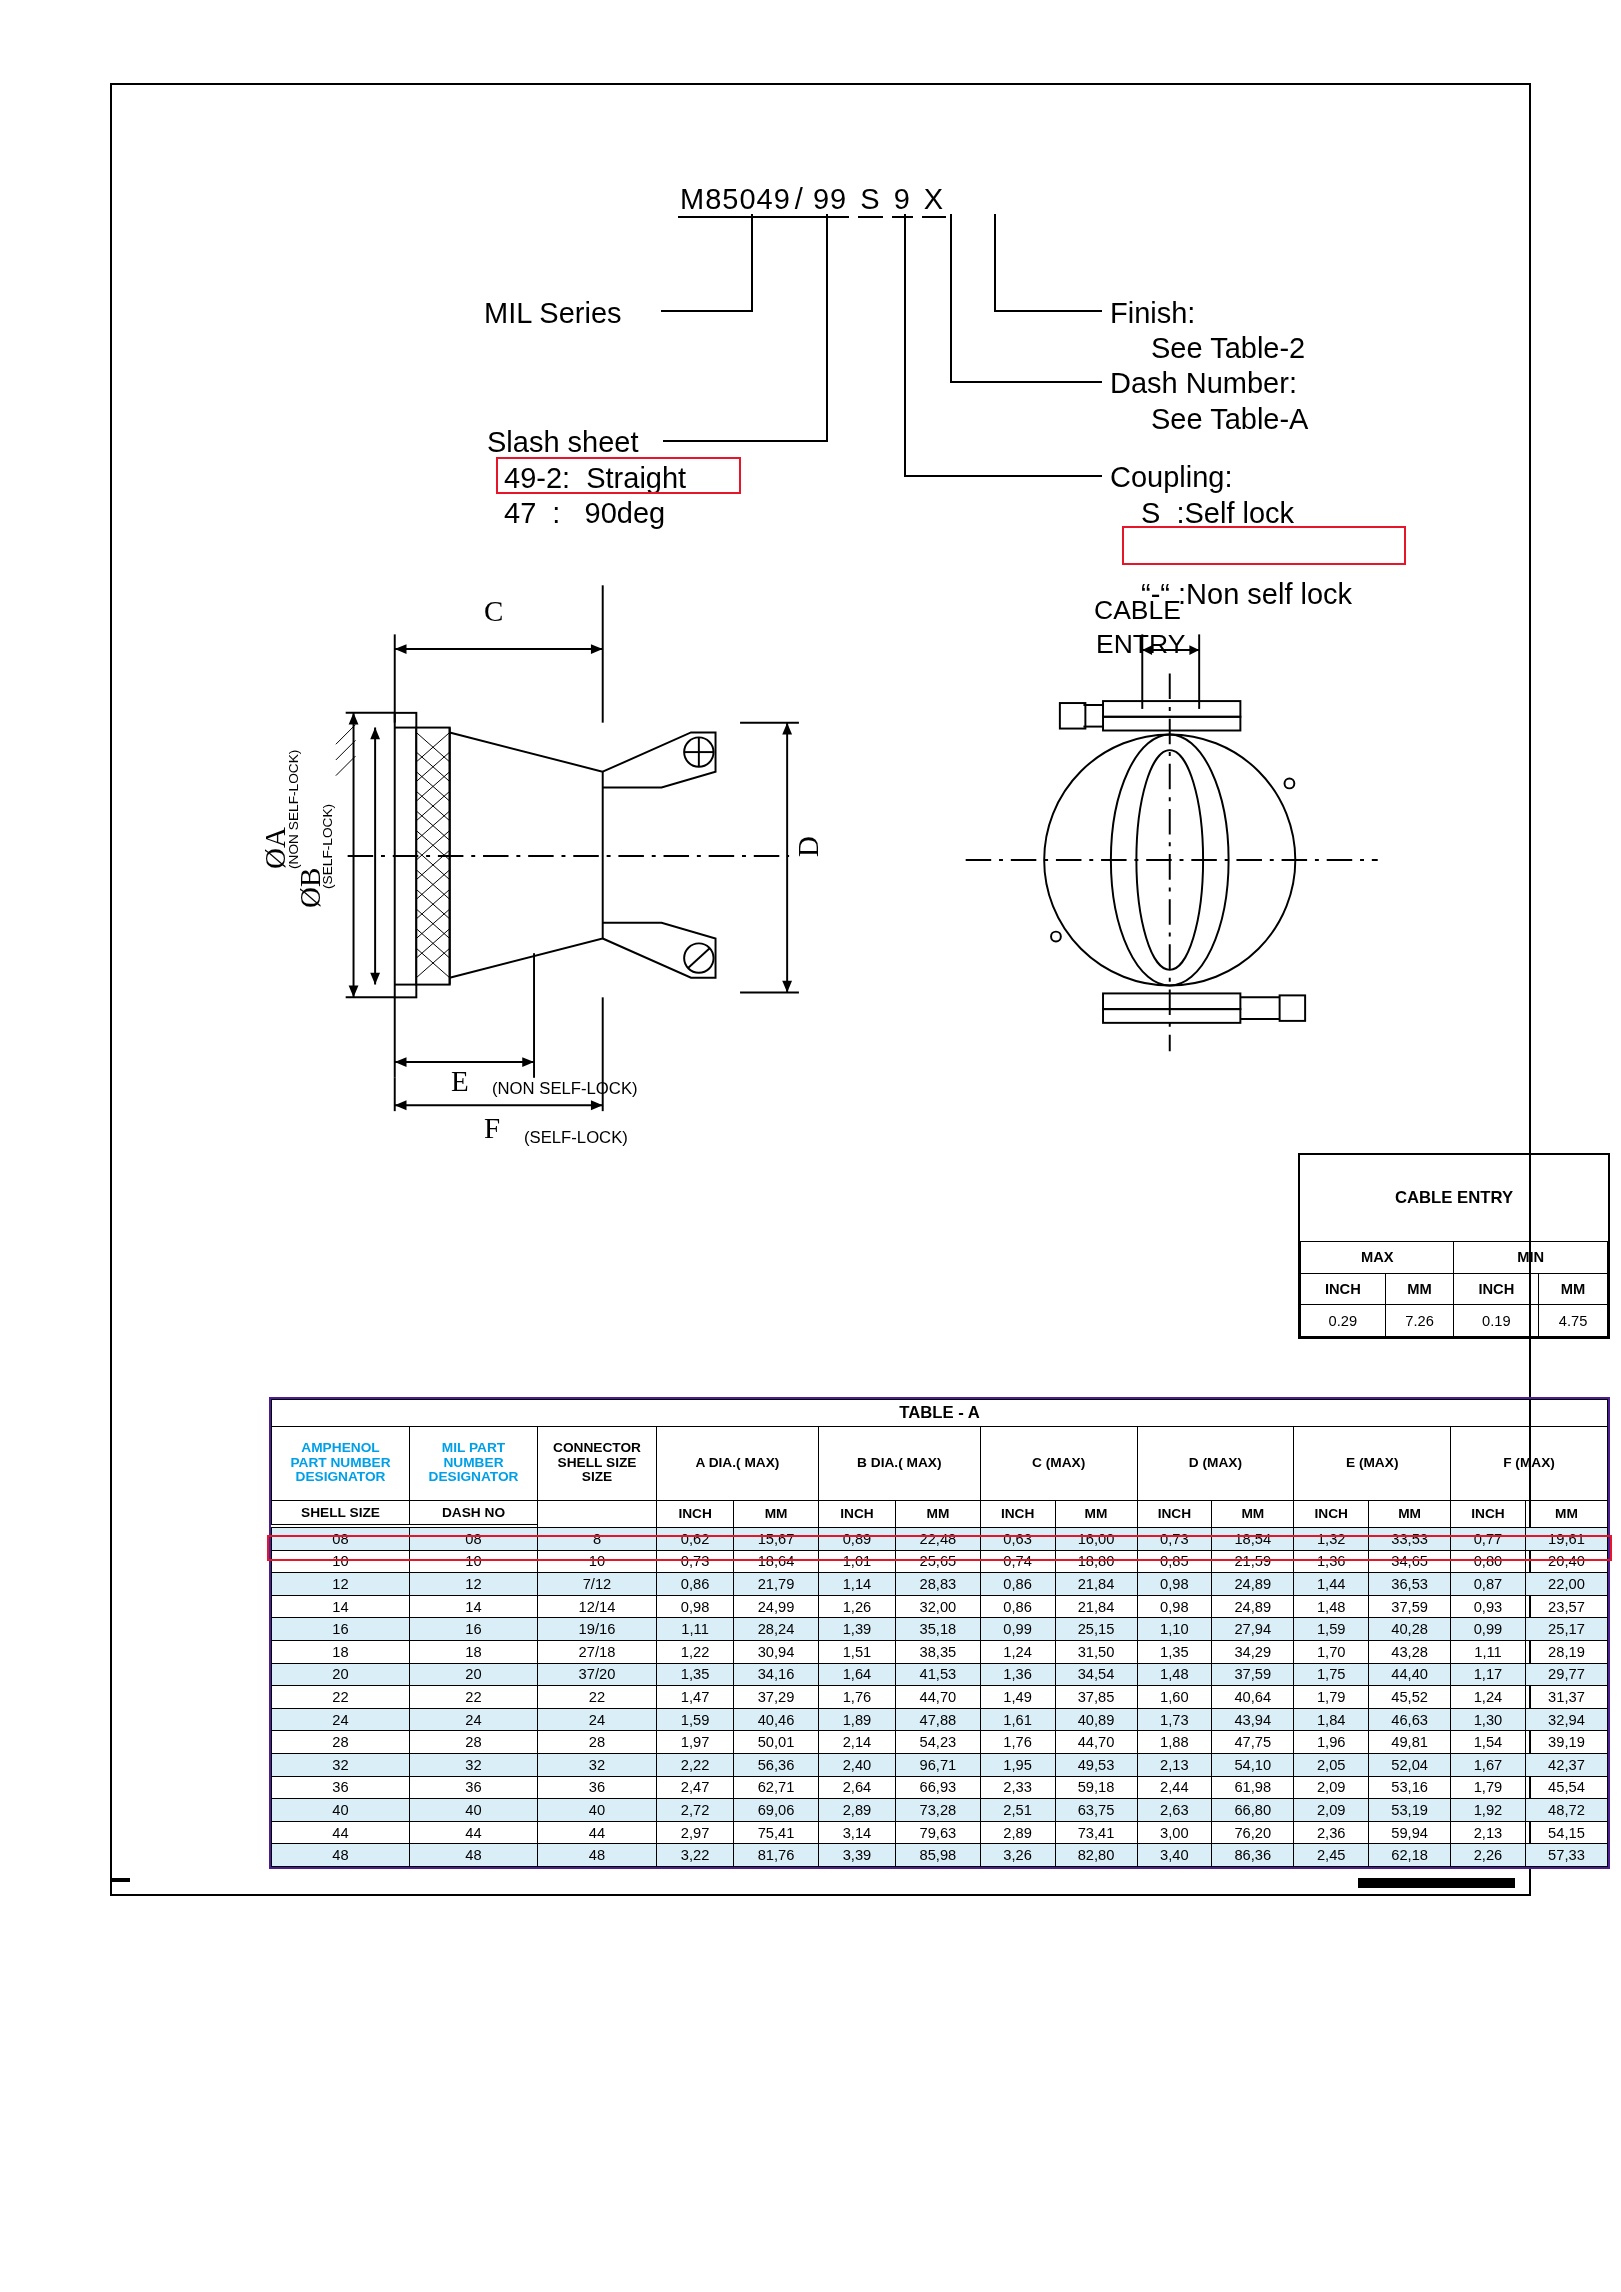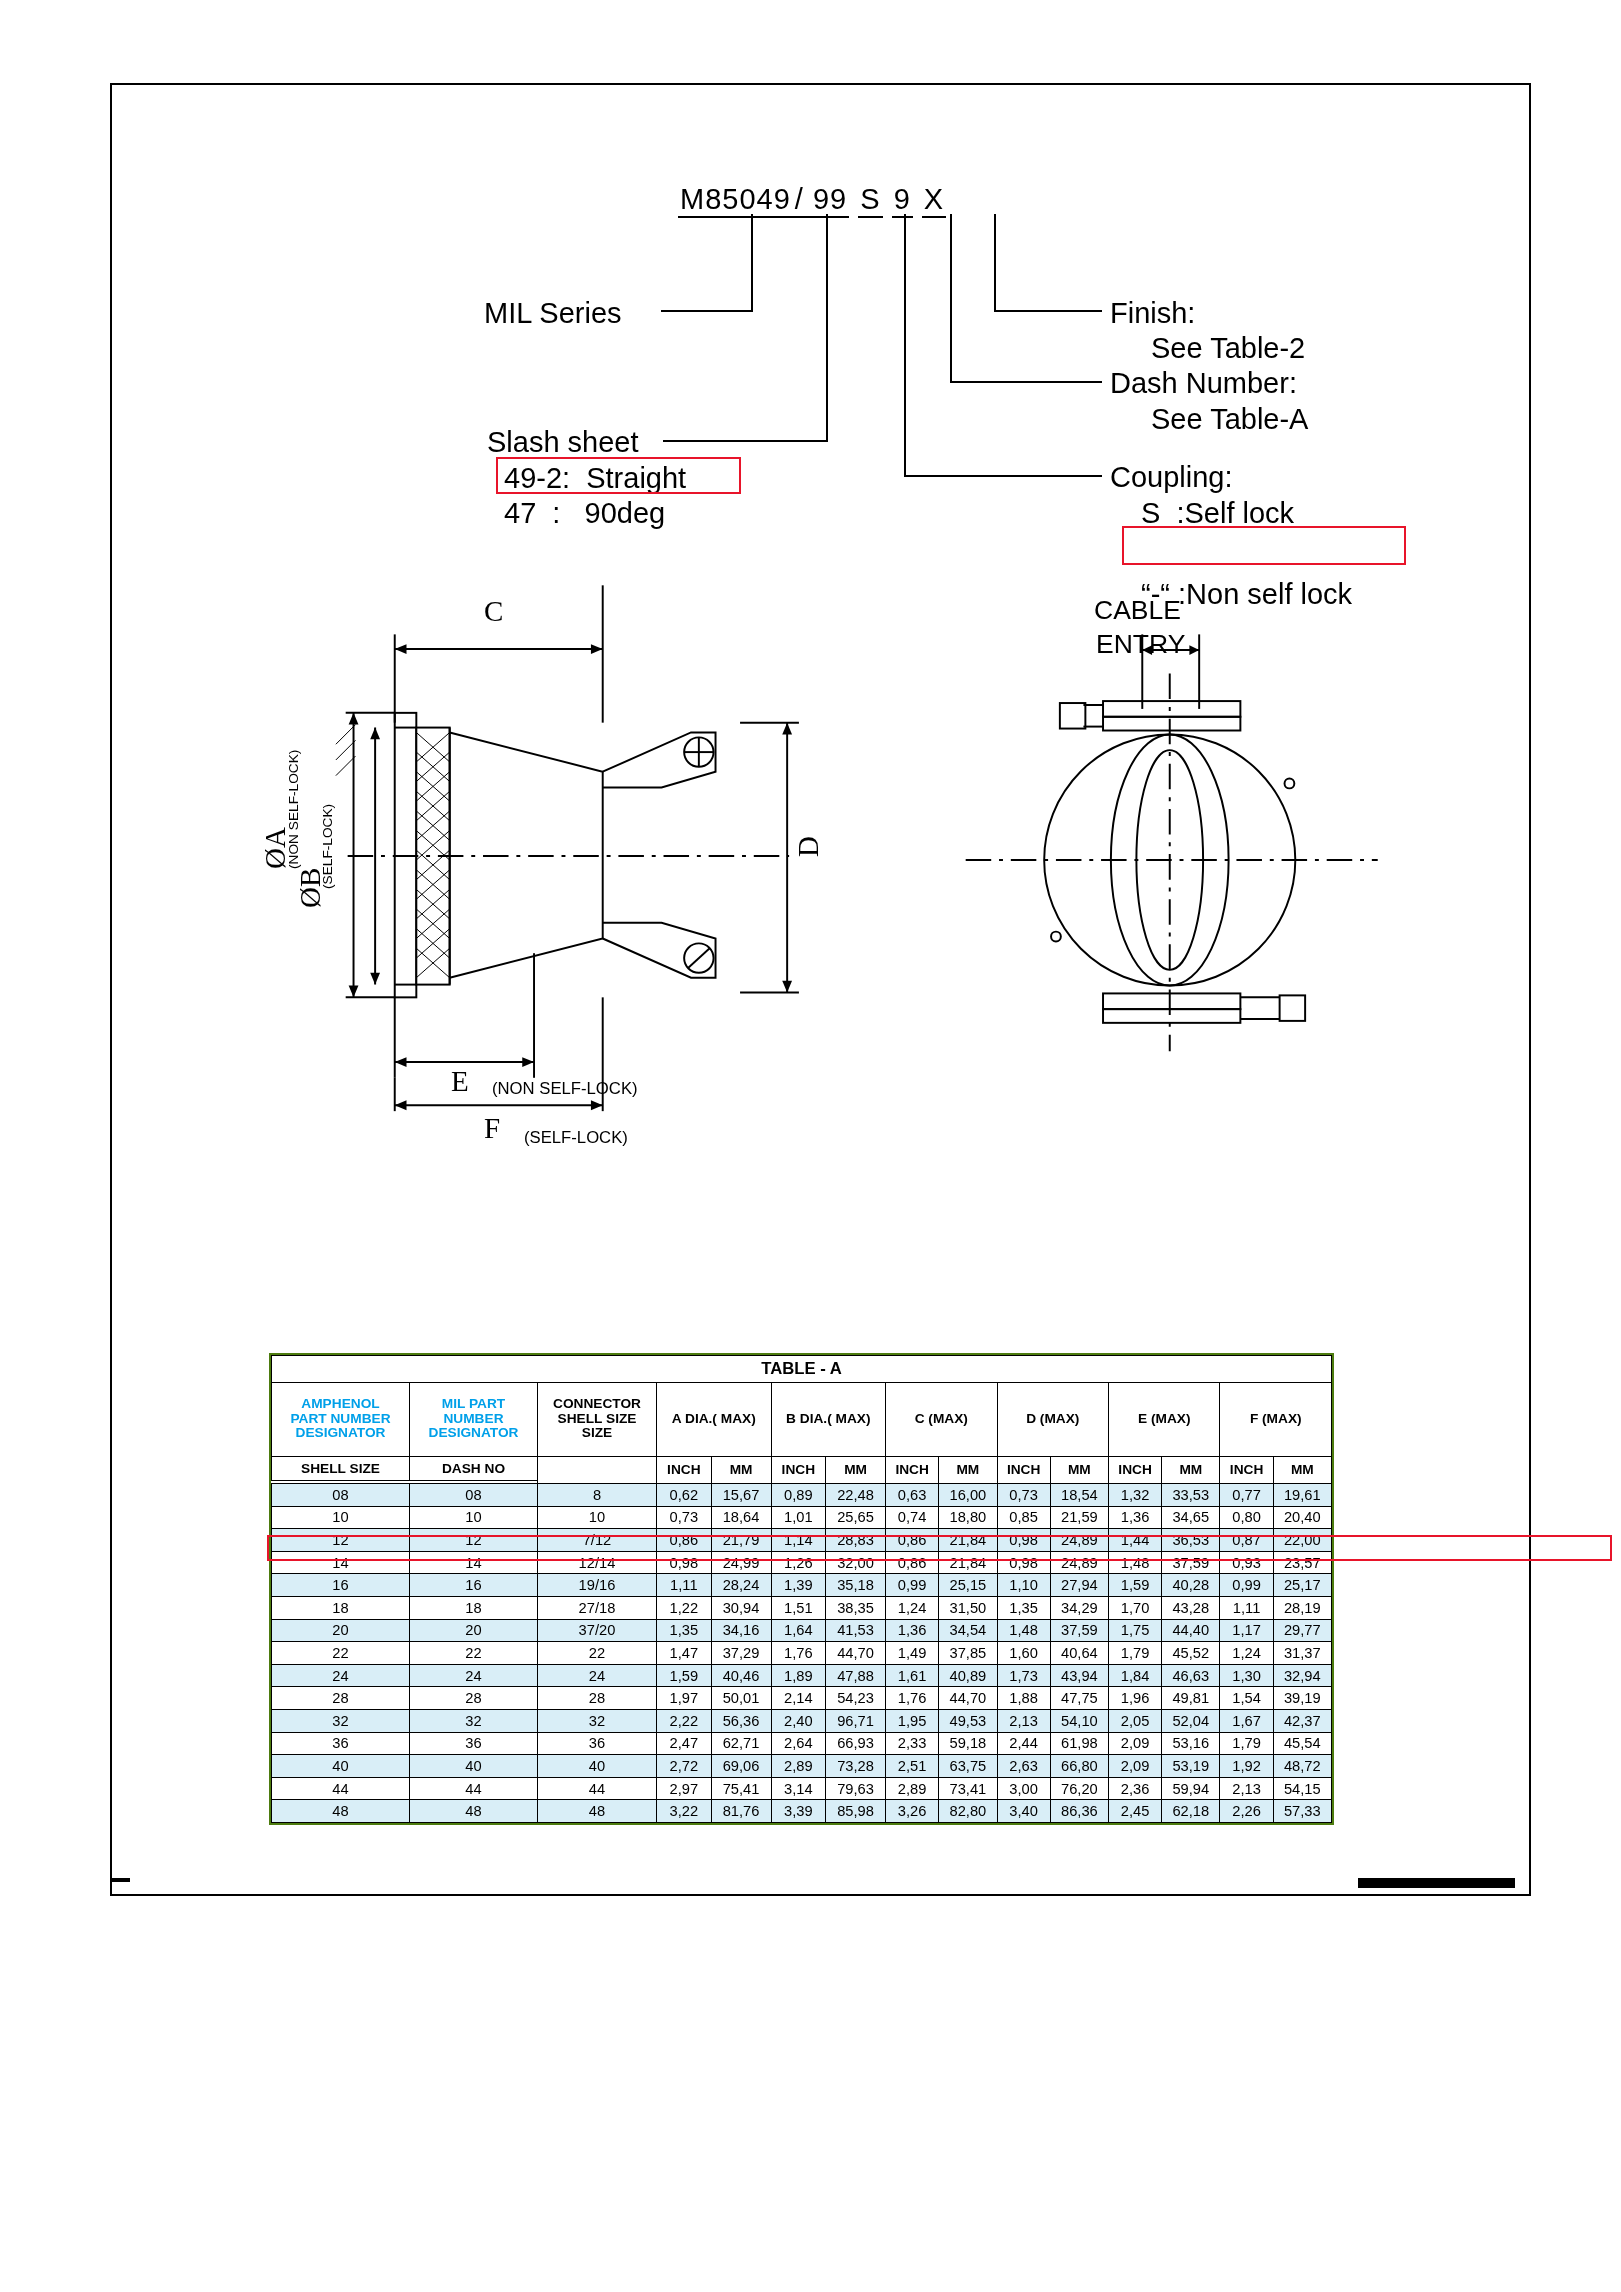--- a/index.html
+++ b/index.html
@@ -31,21 +31,21 @@
   
   .draw{position:absolute;left:0;top:0;width:100%;height:100%;}
 
   
   .ce{position:absolute;left:1186px;top:1068px;width:312px;height:186px;border:2px solid #000;box-sizing:border-box;font-size:14.7px;}
   .ce table{border-collapse:collapse;width:100%;height:100%;}
   .ce td{border:1px solid #000;text-align:center;font-weight:bold;font-size:14.7px;}
   .ce .ttl{font-size:16.7px;border:none;border-bottom:1px solid #000;height:84px;}
 
   
-  .ta{position:absolute;left:157px;top:1268px;width:1065px;border:2px solid #4d7c0f;box-sizing:border-box;}
+  .ta{position:absolute;left:157px;top:1312px;width:1341px;border:2px solid #4c1d95;box-sizing:border-box;}
   .ta table{border-collapse:collapse;width:100%;font-size:14.7px;}
   .ta td,.ta th{border:1px solid #000;text-align:center;padding:0;font-size:14.7px;font-family:"Liberation Sans",sans-serif;}
   .ta .title{font-weight:bold;font-size:16.7px;height:25.5px;}
   .ta .hd{font-weight:bold;color:#00a0e9;font-size:13.7px;line-height:14.7px;}
   .ta .hd2{font-weight:bold;font-size:13.7px;line-height:14.7px;}
   .ta .sub{font-weight:bold;font-size:13.7px;height:23.5px;}
   .ta .unit{font-weight:bold;font-size:13.7px;height:22.5px;}
   .ta tr.alt td{background:#d9eef7;}
   .ta td.dat{height:21.6px;}
   .hl{position:absolute;left:155px;top:1450px;width:1345px;height:25.5px;border:2.9px solid #e8142a;box-sizing:border-box;pointer-events:none;}
@@ -219,20 +219,45 @@
     <div class="lbl" style="left:412px;top:1043px;font-size:16.7px;">(SELF-LOCK)</div>
 
     <div class="lbl" style="left:147px;top:784px;font-size:29px;font-family:'Liberation Serif',serif;transform:rotate(-90deg);transform-origin:left top;">ØA</div>
     <div class="lbl" style="left:174px;top:784px;font-size:13.7px;transform:rotate(-90deg);transform-origin:left top;">(NON SELF-LOCK)</div>
     <div class="lbl" style="left:182px;top:823px;font-size:29px;font-family:'Liberation Serif',serif;transform:rotate(-90deg);transform-origin:left top;">ØB</div>
     <div class="lbl" style="left:208px;top:804px;font-size:13.7px;transform:rotate(-90deg);transform-origin:left top;">(SELF-LOCK)</div>
 
     <div class="lbl" style="left:982px;top:510px;font-size:26.5px;">CABLE</div>
     <div class="lbl" style="left:984px;top:544px;font-size:26.5px;">ENTRY</div>
 
+    <div class="ce">
+      <table>
+        <tbody>
+            <tr>
+              <td class="ttl" colspan="4">CABLE ENTRY</td>
+            </tr>
+        <tr>
+          <td colspan="2">MAX</td>
+          <td colspan="2">MIN</td>
+        </tr>
+        <tr>
+          <td>INCH</td>
+          <td>MM</td>
+          <td>INCH</td>
+          <td>MM</td>
+        </tr>
+        <tr>
+          <td style="font-weight:normal">0.29</td>
+          <td style="font-weight:normal">7.26</td>
+          <td style="font-weight:normal">0.19</td>
+          <td style="font-weight:normal">4.75</td>
+        </tr>
+      </tbody>
+        </table>
+    </div>
 
     <div class="ta">
       <table>
         <tbody>
             <tr>
               <td class="title" colspan="15">TABLE - A</td>
             </tr>
         <tr>
           <td class="hd" rowspan="2" style="width:137px;height:73px;white-space:pre-line">AMPHENOL
 PART NUMBER

